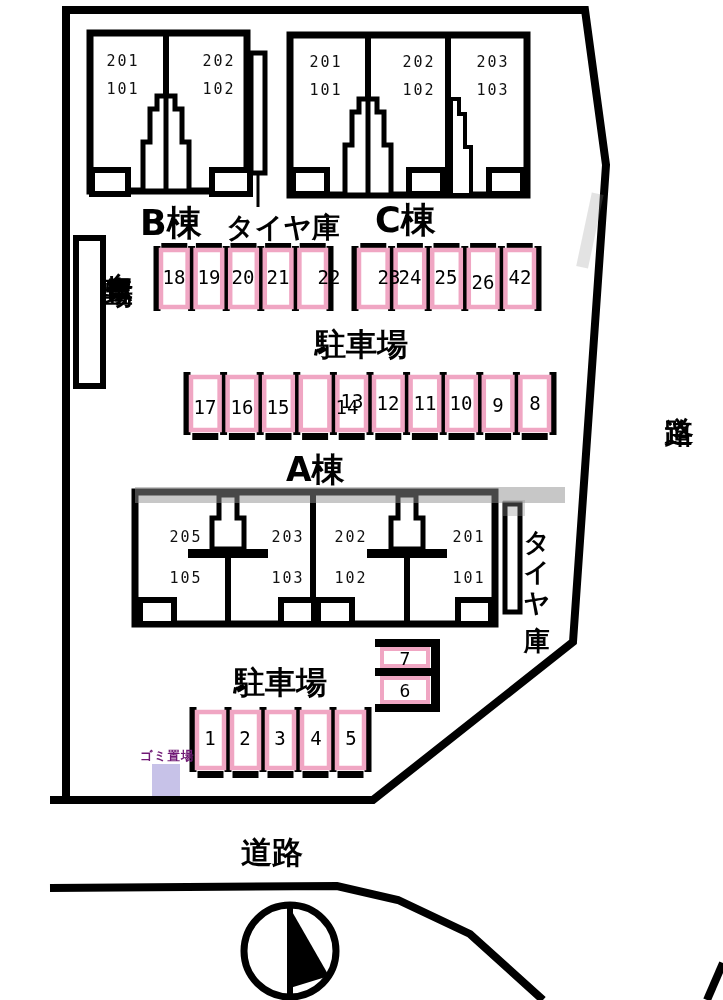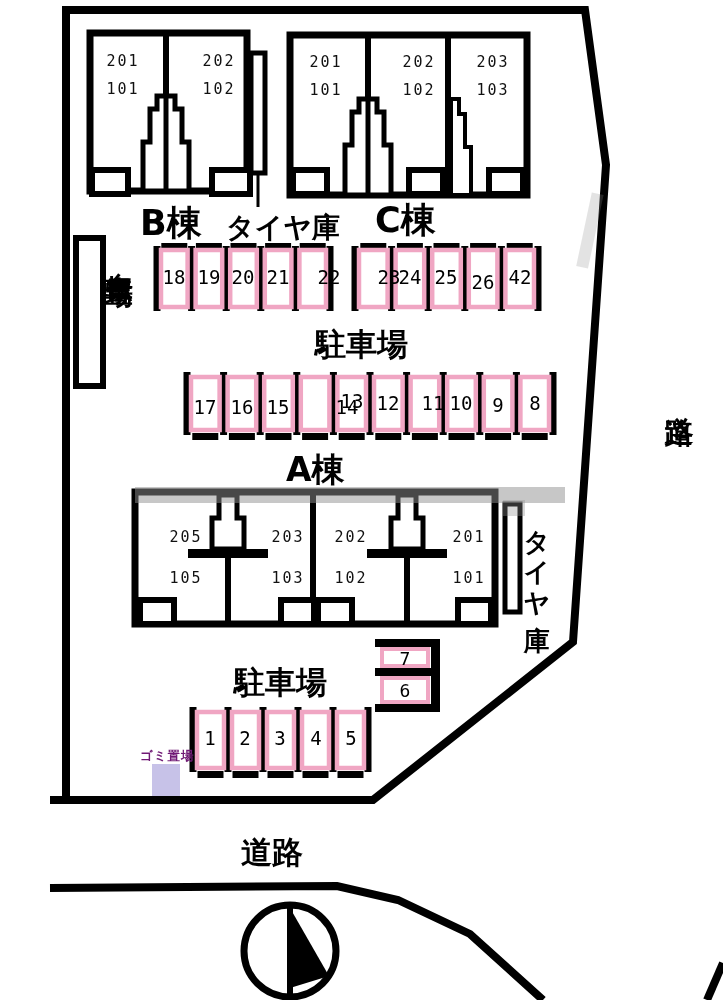--- a/index.html
+++ b/index.html
@@ -226,21 +226,21 @@
 <div class="n" style="left:430px;top:266px;">25</div>
 <div class="n" style="left:467px;top:271px;">26</div>
 <div class="n" style="left:504px;top:266px;">42</div>
 
 <div class="n" style="left:189px;top:396px;">17</div>
 <div class="n" style="left:226px;top:396px;">16</div>
 <div class="n" style="left:262px;top:396px;">15</div>
 <div class="n" style="left:299px;top:396px;padding-left:32px;">14</div>
 <div class="n" style="left:336px;top:390px;">13</div>
 <div class="n" style="left:372px;top:392px;">12</div>
-<div class="n" style="left:409px;top:392px;padding-left:8px;">11</div>
+<div class="n" style="left:409px;top:392px;">11</div>
 <div class="n" style="left:445px;top:392px;">10</div>
 <div class="n" style="left:482px;top:394px;">9</div>
 <div class="n" style="left:519px;top:392px;">8</div>
 
 <div class="n" style="left:194px;top:727px;">1</div>
 <div class="n" style="left:229px;top:727px;">2</div>
 <div class="n" style="left:264px;top:727px;">3</div>
 <div class="n" style="left:300px;top:727px;">4</div>
 <div class="n" style="left:335px;top:727px;">5</div>
 

